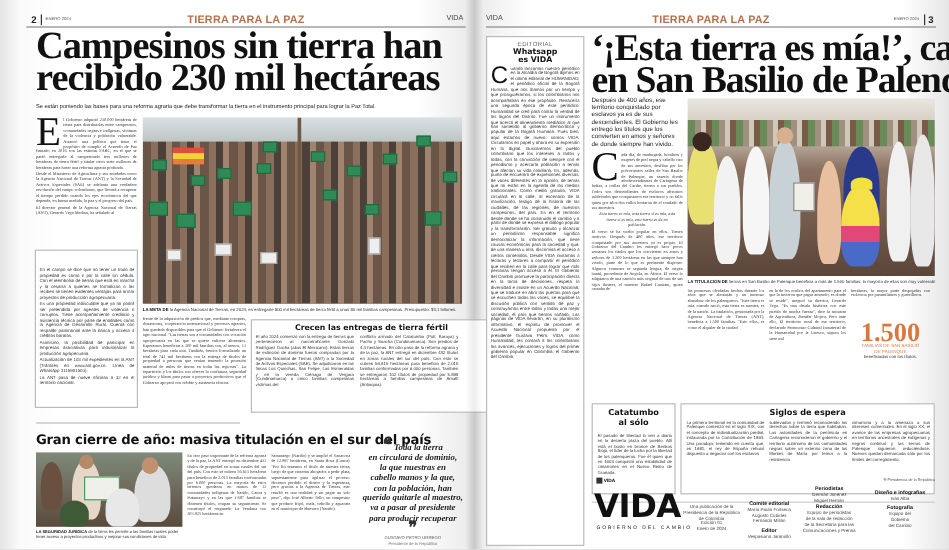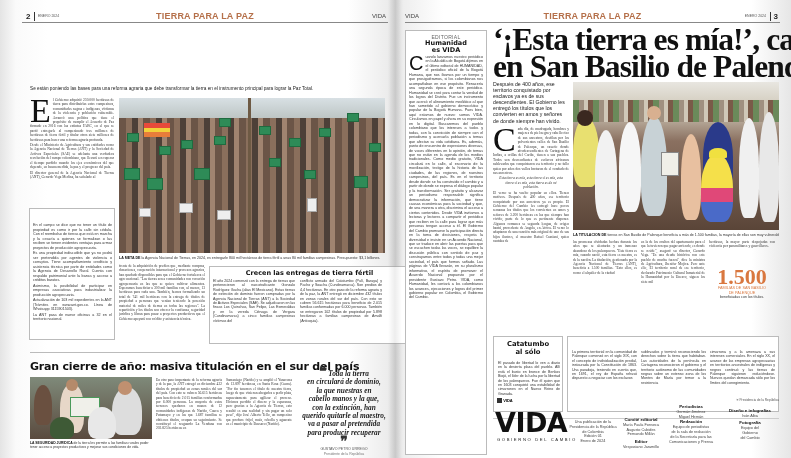--- a/index.html
+++ b/index.html
@@ -42,20 +42,24 @@
 
   <div class="page pl">
     <div class="hdr">
       <span class="num" style="left:4px">2</span>
       <span class="bar" style="left:12px"></span>
       <span class="date" style="left:16px">ENERO 2024</span>
       <span class="sec">TIERRA PARA LA PAZ</span>
       <span class="vida" style="right:2px">VIDA</span>
     </div>
 
+    <div class="h1" style="left:8px;top:24px;font-size:32px;width:360px;white-space:nowrap">
+      <div>Campesinos sin tierra han</div>
+      <div>recibido 230 mil hectáreas</div>
+    </div>
     <div class="deck" style="left:8px;top:86px;width:360px;white-space:nowrap">Se están poniendo las bases para una reforma agraria que debe transformar la tierra en el instrumento principal para lograr la Paz Total.</div>
 
     <div class="txt" style="left:8px;top:98px;width:84px;height:108px">
       <span class="dropcap">E</span>
       <p>l Gobierno adquirió 230.000 hectáreas de tierra para distribuirlas entre campesinos, comunidades negras e indígenas, víctimas de la violencia y población vulnerable. Arrancó una política que tiene el propósito de cumplir el Acuerdo de Paz firmado en 2016 con las extintas FARC, en el que se pactó entregarle al campesinado tres millones de hectáreas de tierra fértil y titular otros siete millones de hectáreas para hacer una reforma agraria profunda.</p>
       <p>Desde el Ministerio de Agricultura y sus entidades como la Agencia Nacional de Tierras (ANT) y la Sociedad de Activos Especiales (SAE) se adelanta una verdadera revolución del campo colombiano, que llevará a recuperar el tiempo perdido cuando los ejes económicos del que depende, en buena medida, la paz y el progreso del país.</p>
       <p>El director general de la Agencia Nacional de Tierras (ANT), Gerardo Vega Medina, ha señalado al</p>
     </div>
 
     <div class="box" style="left:7px;top:208px;width:86px;height:132px">
@@ -120,43 +124,43 @@
     <div class="cap" style="left:8px;top:441px;width:122px;white-space:normal;line-height:4.2px;font-size:3.4px;height:10px"><b>LA SEGURIDAD JURÍDICA</b> <span>de la tierra les permite a las familias rurales poder tener acceso a proyectos productivos y mejorar sus condiciones de vida.</span></div>
     <div class="txt" style="left:134px;top:378px;width:66px;height:72px">En otro paso importante de la reforma agraria y de la paz, la ANT entregó en diciembre 432 títulos de propiedad en zonas rurales del sur del país. Con esto se cubren 56.615 hectáreas para beneficio de 2.015 familias conformadas por 6.000 personas. La mayoría de estos terrenos quedaron en manos de 12 comunidades indígenas de Nariño, Cauca y Putumayo y en las que 1.687 familias se obtienen títulos, ocupan su seguimiento. Se constituyó el resguardo La Vendana con 203.825 hectáreas en</div>
     <div class="txt" style="left:204px;top:378px;width:66px;height:72px">Samaniego (Nariño) y se amplió el Yanacona de 12.897 hectáreas, en Santa Rosa (Cauca). "Por fin tenemos el título de nuestra tierra, luego de que vinieran abogados a pedir plata, supuestamente para agilizar el proceso. Hicimos perdido el dinero y la esperanza, pero gracias a la Agencia de Tierras, esto resultó es una realidad y sin pagar un solo peso", dijo José Alberto Tello, un campesino que produce frijol, maíz, cebolla y aguacate en el municipio de Buesaco (Nariño).</div>
 
     <div class="quote" style="left:276px;top:368px;width:92px">
       <span class="qm">❝</span>
       <div style="display:inline">Toda la tierra</div>
       <div>en circulará de dominio,</div>
       <div>la que nuestras en</div>
       <div>cabello manos y la que,</div>
-      <div>con la extinción, han</div>
+      <div>con la población, han</div>
       <div>querido quitarle al maestro,</div>
-      <div>va a pasar al pretendida</div>
+      <div>va a pasar al presidente</div>
       <div>para producir recuperar</div>
       <div class="qm" style="line-height:10px">❞</div>
       <div style="font-family:'Liberation Sans',sans-serif;font-style:normal;font-weight:normal;font-size:3.6px;line-height:5px;color:#555">GUSTAVO PETRO URREGO</div>
       <div style="font-family:'Liberation Sans',sans-serif;font-style:normal;font-weight:normal;font-size:3.4px;line-height:4px;color:#777">Presidente de la República</div>
     </div>
   </div>
 
   <div class="page pr">
     <div class="hdr">
       <span class="vida" style="left:0">VIDA</span>
       <span class="sec">TIERRA PARA LA PAZ</span>
       <span class="date" style="right:14px">ENERO 2024</span>
       <span class="bar" style="right:9px"></span>
       <span class="num" style="right:2px">3</span>
     </div>
 
     <div class="ed">
       <div style="text-align:center;font-size:5px;color:#666;margin-top:3px;letter-spacing:0.3px">EDITORIAL</div>
       <div style="text-align:center;font-size:6.5px;font-weight:bold;color:#111;line-height:7px;font-family:'DejaVu Sans',sans-serif">
-        <div>Humanidad</div>
+        <div>Whatsapp</div>
         <div>es VIDA</div>
       </div>
       <div class="txt" style="left:3px;top:24px;width:74px;height:398px;font-family:'Liberation Sans',sans-serif;font-size:3.7px;line-height:4.45px">
         <span class="dropcap" style="font-size:20px;line-height:16px;font-family:'Liberation Sans',sans-serif">C</span>
         <span>uando lanzamos nuestro periódico en la Alcaldía de Bogotá dijimos en el último editorial de HUMANIDAD, el periódico oficial de la Bogotá Humana, que nos íbamos por un tiempo y que prosiguiéramos, si los colombianos nos acompañaban en ese propósito. Renacería una segunda época de este periódico. Humanidad se creó para contar la verdad de los logros del Distrito. Fue un instrumento que acercó el alineamiento mediático al que han sometido al gobierno democrático y popular de la Bogotá Humana. Pues bien, aquí estamos de nuevo: somos VIDA. Circulamos en papel y ahora en su expresión en lo digital. Buscaremos del pueblo colombiano que los intereses a todos y todas, con la convicción de siempre con el periodismo y acercarla población a temas que afectan su vida cotidiana. Es, además, punto de encuentro de expresiones diversas, de voces diferentes en lo opinión, de temas que no están en la agenda de los medios tradicionales. Como medio gratuito, VIDA circulará en lo calle, al escenario de la movilización, testigo de la historia de las ciudades, de las regiones, de nuestros campesinos, del país. Es en el territorio desde donde se ha construido el cambio y a partir de donde se expresa el diálogo popular y la transformación. Ser gratuito y alcanzar un periodismo responsable significa democratizar la información, que tiene causas económicas para la sociedad y que, de una manera u otra, discrimina el acceso a ciertos contenidos. Desde VIDA invitamos a lectoras y lectores a compartir el periódico que reciben en la calle para lograr que más personas tengan acceso a él. El Gobierno del Cambio promueve la participación directa en la toma de decisiones, respeta la diversidad e insiste en un Acuerdo Nacional, que se traduce en abrir las puertas para que se escuchen todas las voces, se equilibre la discusión pública con sentido de paz y construyamos entre todos y todas una mejor sociedad, el país que hemos soñado. Las páginas de VIDA llevarán, en su pluralismo informativo, el espíritu de promover el Acuerdo Nacional propuesto por el presidente Gustavo Petro. VIDA, como Humanidad, les contará a los colombianos los avances, ejecuciones y logros del primer gobierno popular en Colombia, el Gobierno del Cambio.</span>
       </div>
     </div>
 
     <div class="h1" style="left:88px;top:26px;font-size:31.5px;width:290px;white-space:nowrap;letter-spacing:-0.9px">
       <div>‘¡Esta tierra es mía!’, cantan</div>
@@ -205,20 +209,21 @@
 
     <div class="box" style="left:88px;top:336px;width:70px;height:76px">
       <div class="boxh" style="font-size:6.8px;line-height:7.5px;margin-top:4px;font-family:'DejaVu Sans',sans-serif">
         <div>Catatumbo</div>
         <div>al sólo</div>
       </div>
       <div class="txt" style="left:4px;top:24px;width:62px;height:50px;font-family:'Liberation Sans',sans-serif">El pasado de libertad lo ven a diario en la desierta plaza del pueblo. Allí está el busto en bronce de Benkos Biojó, el líder de la lucha por la libertad de los palenqueros. Fue él quien que en 1603 conquistó una estabilidad de cimarrones en el Nuevo Reino de Granada.</div>
     </div>
 
     <div class="box" style="left:162px;top:336px;width:212px;height:76px">
+      <div class="boxh" style="font-size:6.8px;margin-top:3px;font-family:'DejaVu Sans',sans-serif">Siglos de espera</div>
       <div class="txt" style="left:4px;top:13px;width:65px;height:62px;font-family:'Liberation Sans',sans-serif">La primera territorial en la comunidad de Palenque comenzó en el siglo XIX, con el concepto de individualización predial, instaurada por la Constitución de 1863. Una paradoja, teniendo en cuenta que, en 1691, el rey de España rehusó dispuesto a negociar con los esclavos</div>
       <div class="txt" style="left:73px;top:13px;width:65px;height:62px;font-family:'Liberation Sans',sans-serif">sublevados y terminó reconociendo los derechos sobre la tierra que habitaban. Las autoridades de la península en Cartagena reconocieron el gobierno y el territorio autónomo de las comunidades negras sobre un extenso zona de los Montes de María por temor a la resistencia</div>
       <div class="txt" style="left:142px;top:13px;width:65px;height:62px;font-family:'Liberation Sans',sans-serif">cimarrona y a la amenaza a sus intereses comerciales. En el siglo XX, el avance de las empresas agropecuarias en territorios ancestrales de indígenas y negros continuó y las tierras de Palenque siguieron reduciéndose. Nuevos quedan demarcada sólo por los límites del corregimiento.</div>
     </div>
 
     <div style="position:absolute;left:88px;top:418px;width:286px;height:1px;background:#ccc"></div>
     <div class="mast" style="left:92px;top:398px;font-size:4px;font-weight:bold">
       <span style="display:inline-block;width:5px;height:5px;background:#333;vertical-align:middle"></span>
       <span>VIDA</span>
     </div>

